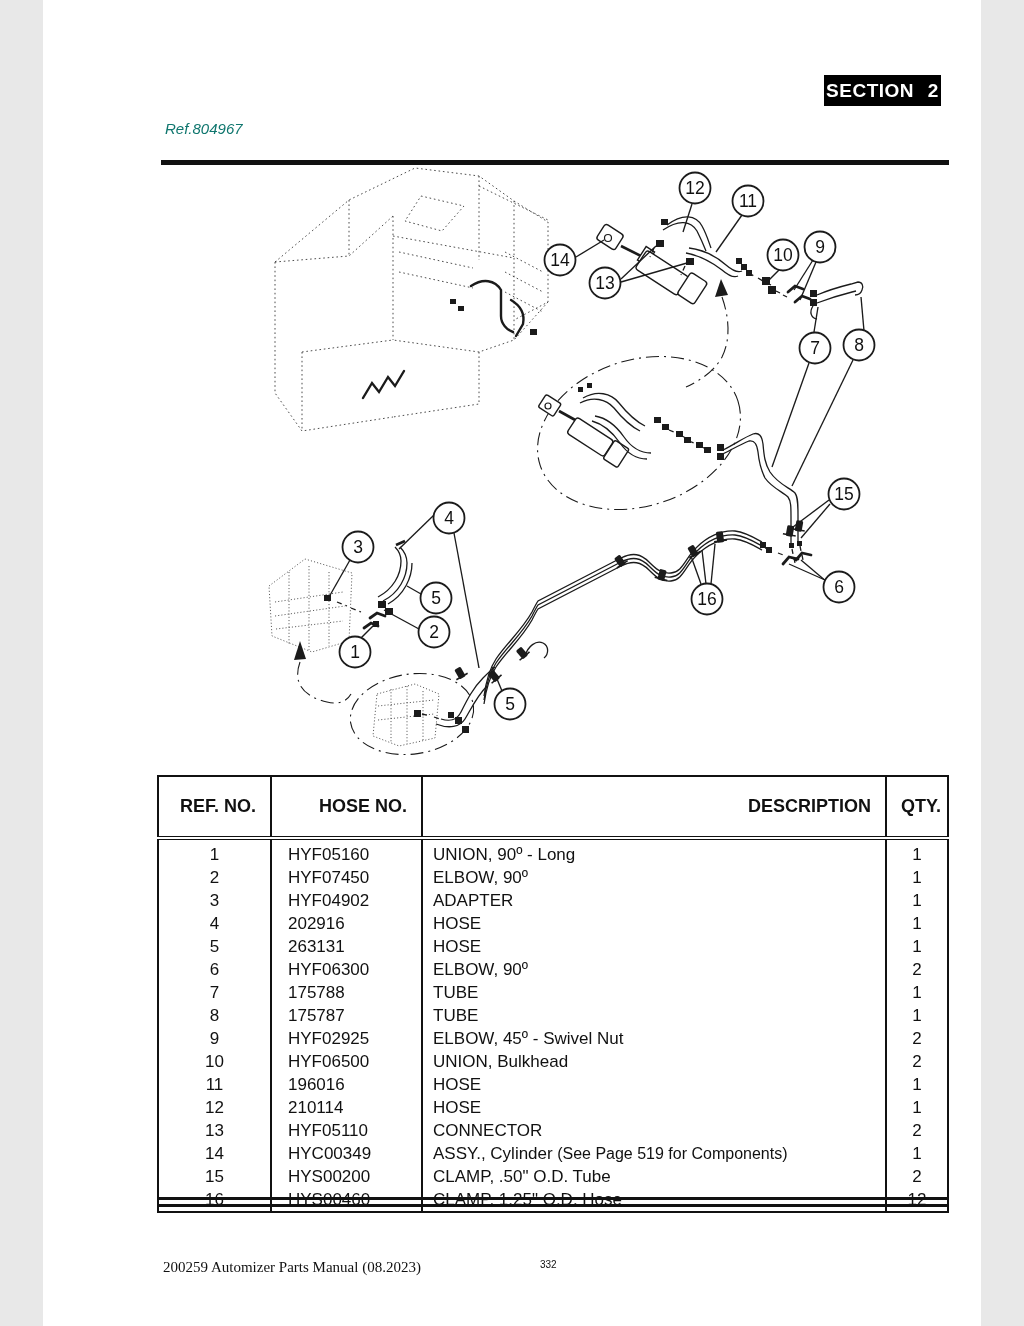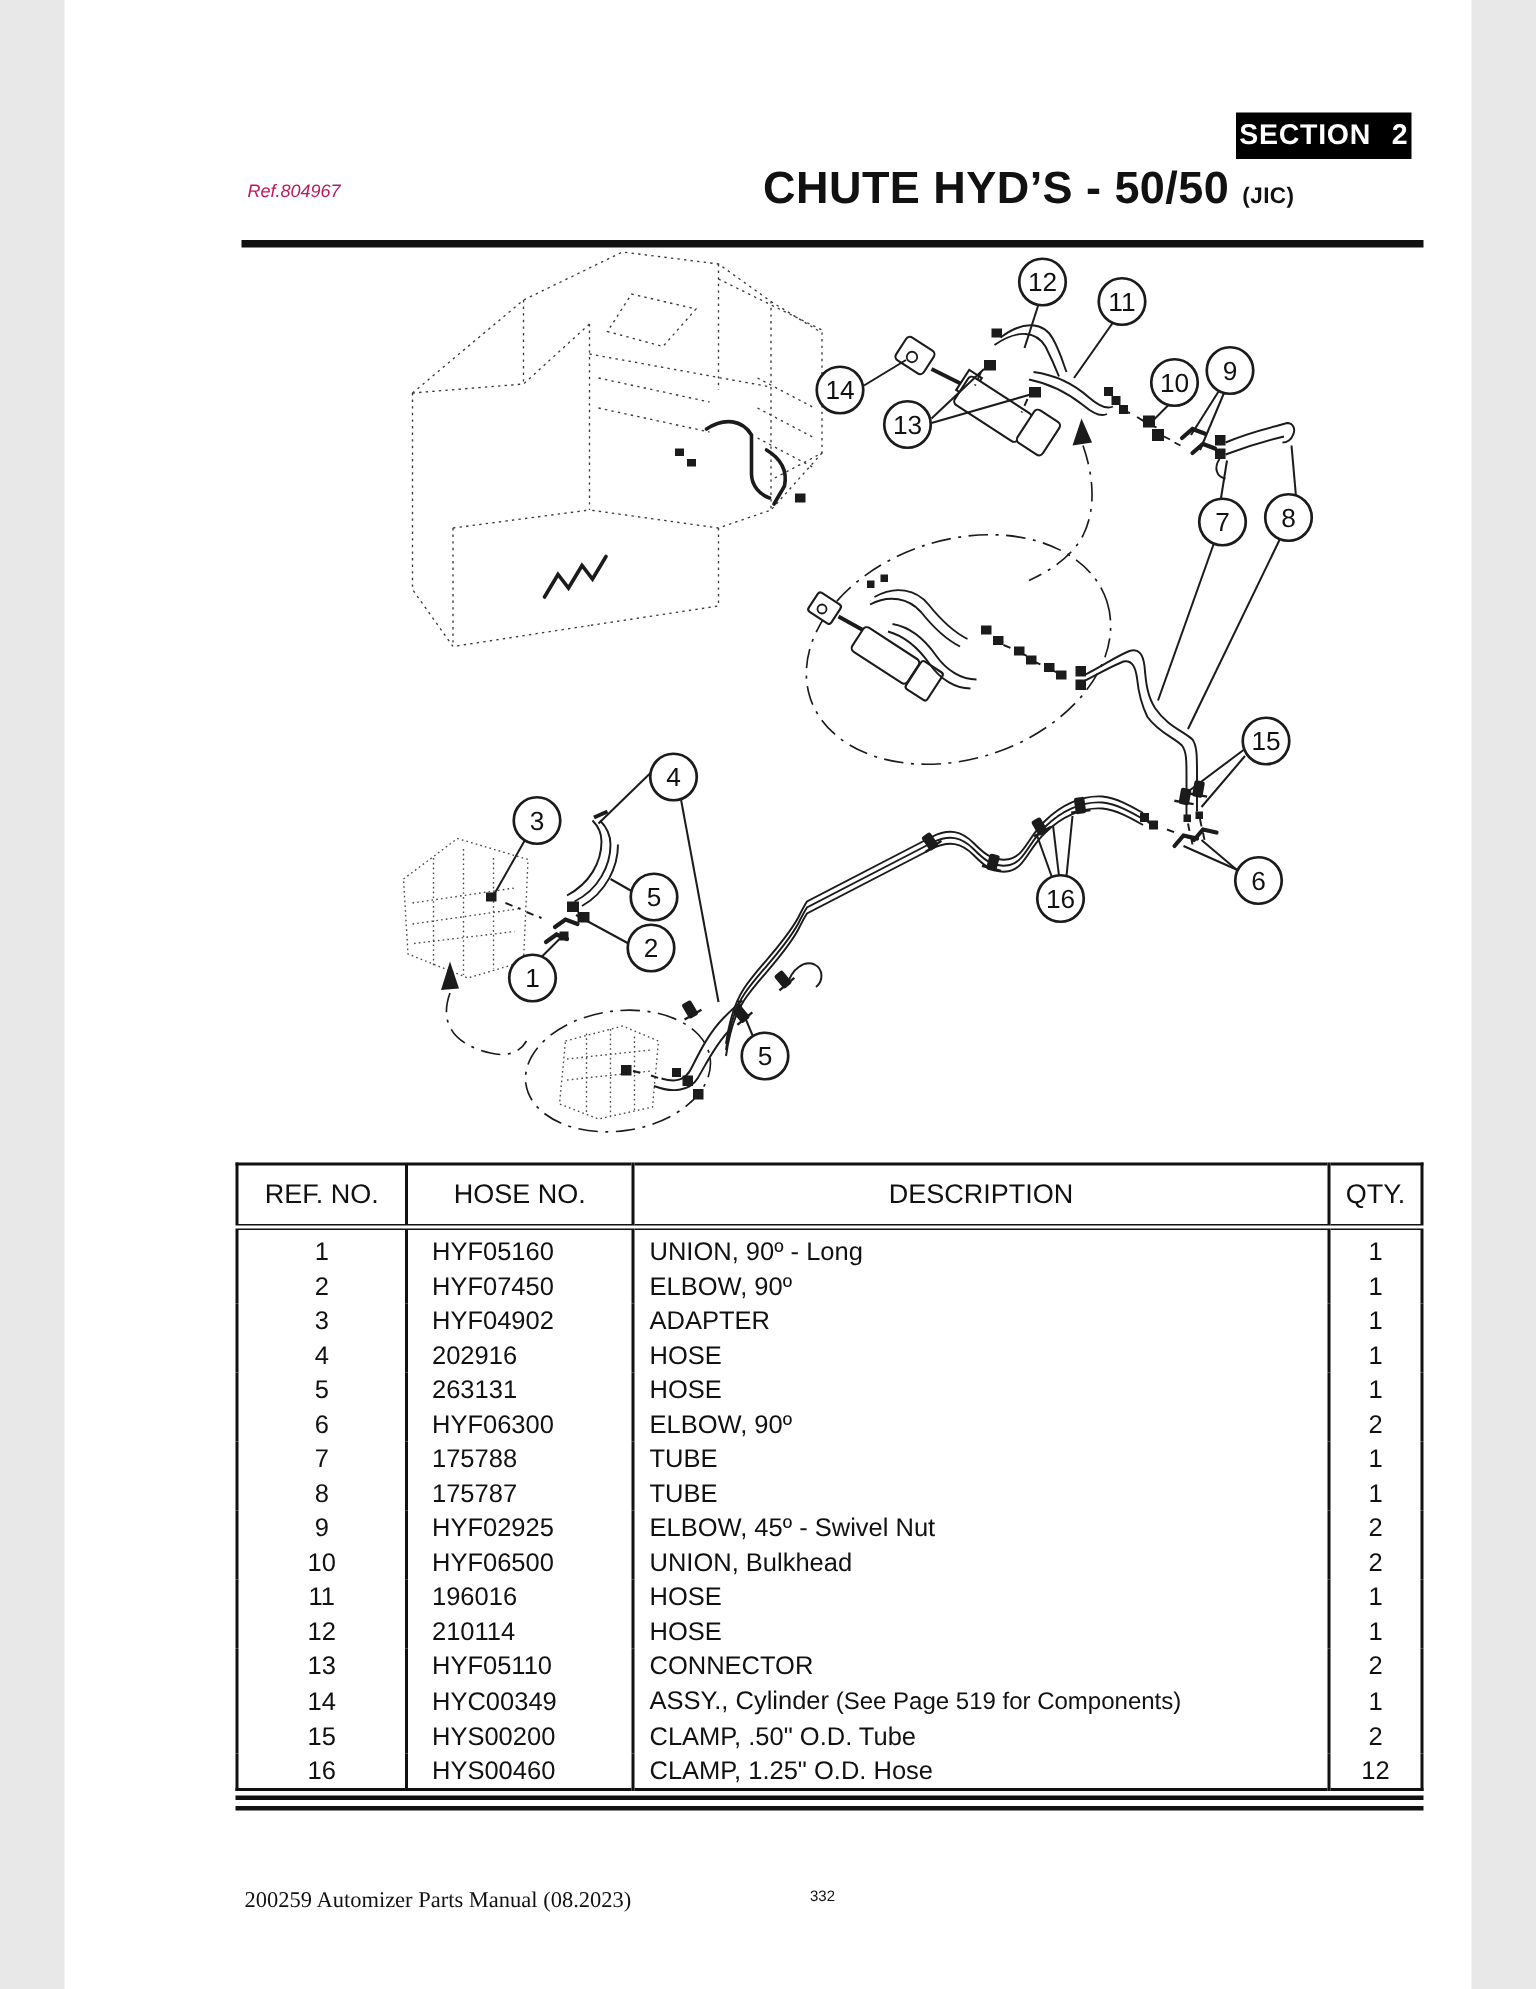--- a/index.html
+++ b/index.html
@@ -2,21 +2,21 @@
 <html><head>
 <meta charset="utf-8">
 <style>
   html,body{margin:0;padding:0;background:#e8e8e8;}
   .page{position:relative;width:938px;height:1326px;background:#ffffff;margin:0 auto;
         font-family:"Liberation Sans",sans-serif;color:#111;overflow:hidden;}
   
   .section-badge{position:absolute;left:781px;top:75px;width:117px;height:31px;background:#000;
         color:#fff;font-weight:bold;font-size:19px;display:flex;align-items:center;justify-content:center;
         word-spacing:8px;letter-spacing:.5px;}
-  .ref-label{position:absolute;left:122px;top:120px;font-style:italic;font-size:12px;color:#be185d;}
+  .ref-label{position:absolute;left:122px;top:120px;font-style:italic;font-size:15px;color:#0f766e;}
   .doc-title{position:absolute;right:118px;top:109px;font-size:30px;font-weight:bold;white-space:nowrap;
         letter-spacing:.3px;}
   .doc-title .suffix{font-size:15px;font-weight:bold;}
   .header-rule{position:absolute;left:118px;top:160px;width:788px;height:5px;background:#111;}
   
   #diagram-svg{position:absolute;left:0;top:166px;}
   .dot path{fill:none;stroke:#3a3a3a;stroke-width:.9;stroke-dasharray:1.6 2.8;}
   .dot2 path{fill:none;stroke:#4a4a4a;stroke-width:.9;stroke-dasharray:1.1 2.1;}
   .sol path{fill:none;stroke:#1b1b1b;stroke-width:2.4;stroke-linecap:round;}
   .art path{fill:none;stroke:#1b1b1b;stroke-width:1.3;}
@@ -30,21 +30,21 @@
   .arrowhead{fill:#1b1b1b;}
   .clamp rect{fill:#1b1b1b;stroke:none;}
   .clamp line{stroke:#1b1b1b;stroke-width:1.6;}
   .leader{stroke:#1b1b1b;stroke-width:1.35;}
   .callout circle{fill:#fff;stroke:#1b1b1b;stroke-width:1.8;}
   .callout text{font-family:"Liberation Sans",sans-serif;font-size:17.5px;fill:#111;text-anchor:middle;}
   
   #parts-table{position:absolute;left:114px;top:775px;width:792px;border-collapse:collapse;
         table-layout:fixed;border:2.5px solid #111;font-size:17px;}
   #parts-table th{border-bottom:4px double #111;border-left:2px solid #111;height:31px;
-        font-size:18px;font-weight:normal;text-align:center;padding:4px;}
+        font-size:18px;font-weight:bold;text-align:right;padding:14px;}
   #parts-table th:first-child{border-left:none;}
   #parts-table td{border-left:2px solid #111;height:23px;padding:0;line-height:23px;white-space:nowrap;overflow:hidden;}
   #parts-table td:first-child{border-left:none;}
   #parts-table tbody tr:first-child td{padding-top:3px;}
   .c-ref{text-align:center;}
   .c-part{padding-left:16px !important;}
   .c-desc{padding-left:10px !important;}
   .c-qty{text-align:center;}
   .desc-note{font-size:16px;}
   .bottom-rule{position:absolute;left:114px;top:1197px;width:792px;height:4px;
@@ -52,21 +52,20 @@
   .footer-left{position:absolute;left:120px;top:1259px;font-size:15px;color:#111;font-family:Liberation Serif, serif;}
   .footer-page{position:absolute;left:497px;top:1259px;font-size:10px;color:#111;}
 </style>
 </head>
 <body>
 
 <div class="page">
 
   <div class="section-badge">SECTION 2</div>
   <div class="ref-label">Ref.804967</div>
-  <div class="doc-title"><span>CHUTE HYD’S - 50/50</span> <span class="suffix">(JIC)</span></div>
   <div class="header-rule"></div>
 
   <svg id="diagram-svg" width="1024" height="606" viewBox="0 166 1024 606" xmlns="http://www.w3.org/2000/svg">
 
     <g class="dot">
       <path d="M232,262 L306,200 L372,168 L436,176 L471,201 L471,258"></path>
       <path d="M232,262 L232,393 L259,431 L350,417"></path>
       <path d="M232,262 L306,256 L350,216"></path>
       <path d="M306,200 L306,256"></path>
       <path d="M350,216 L350,340"></path>

